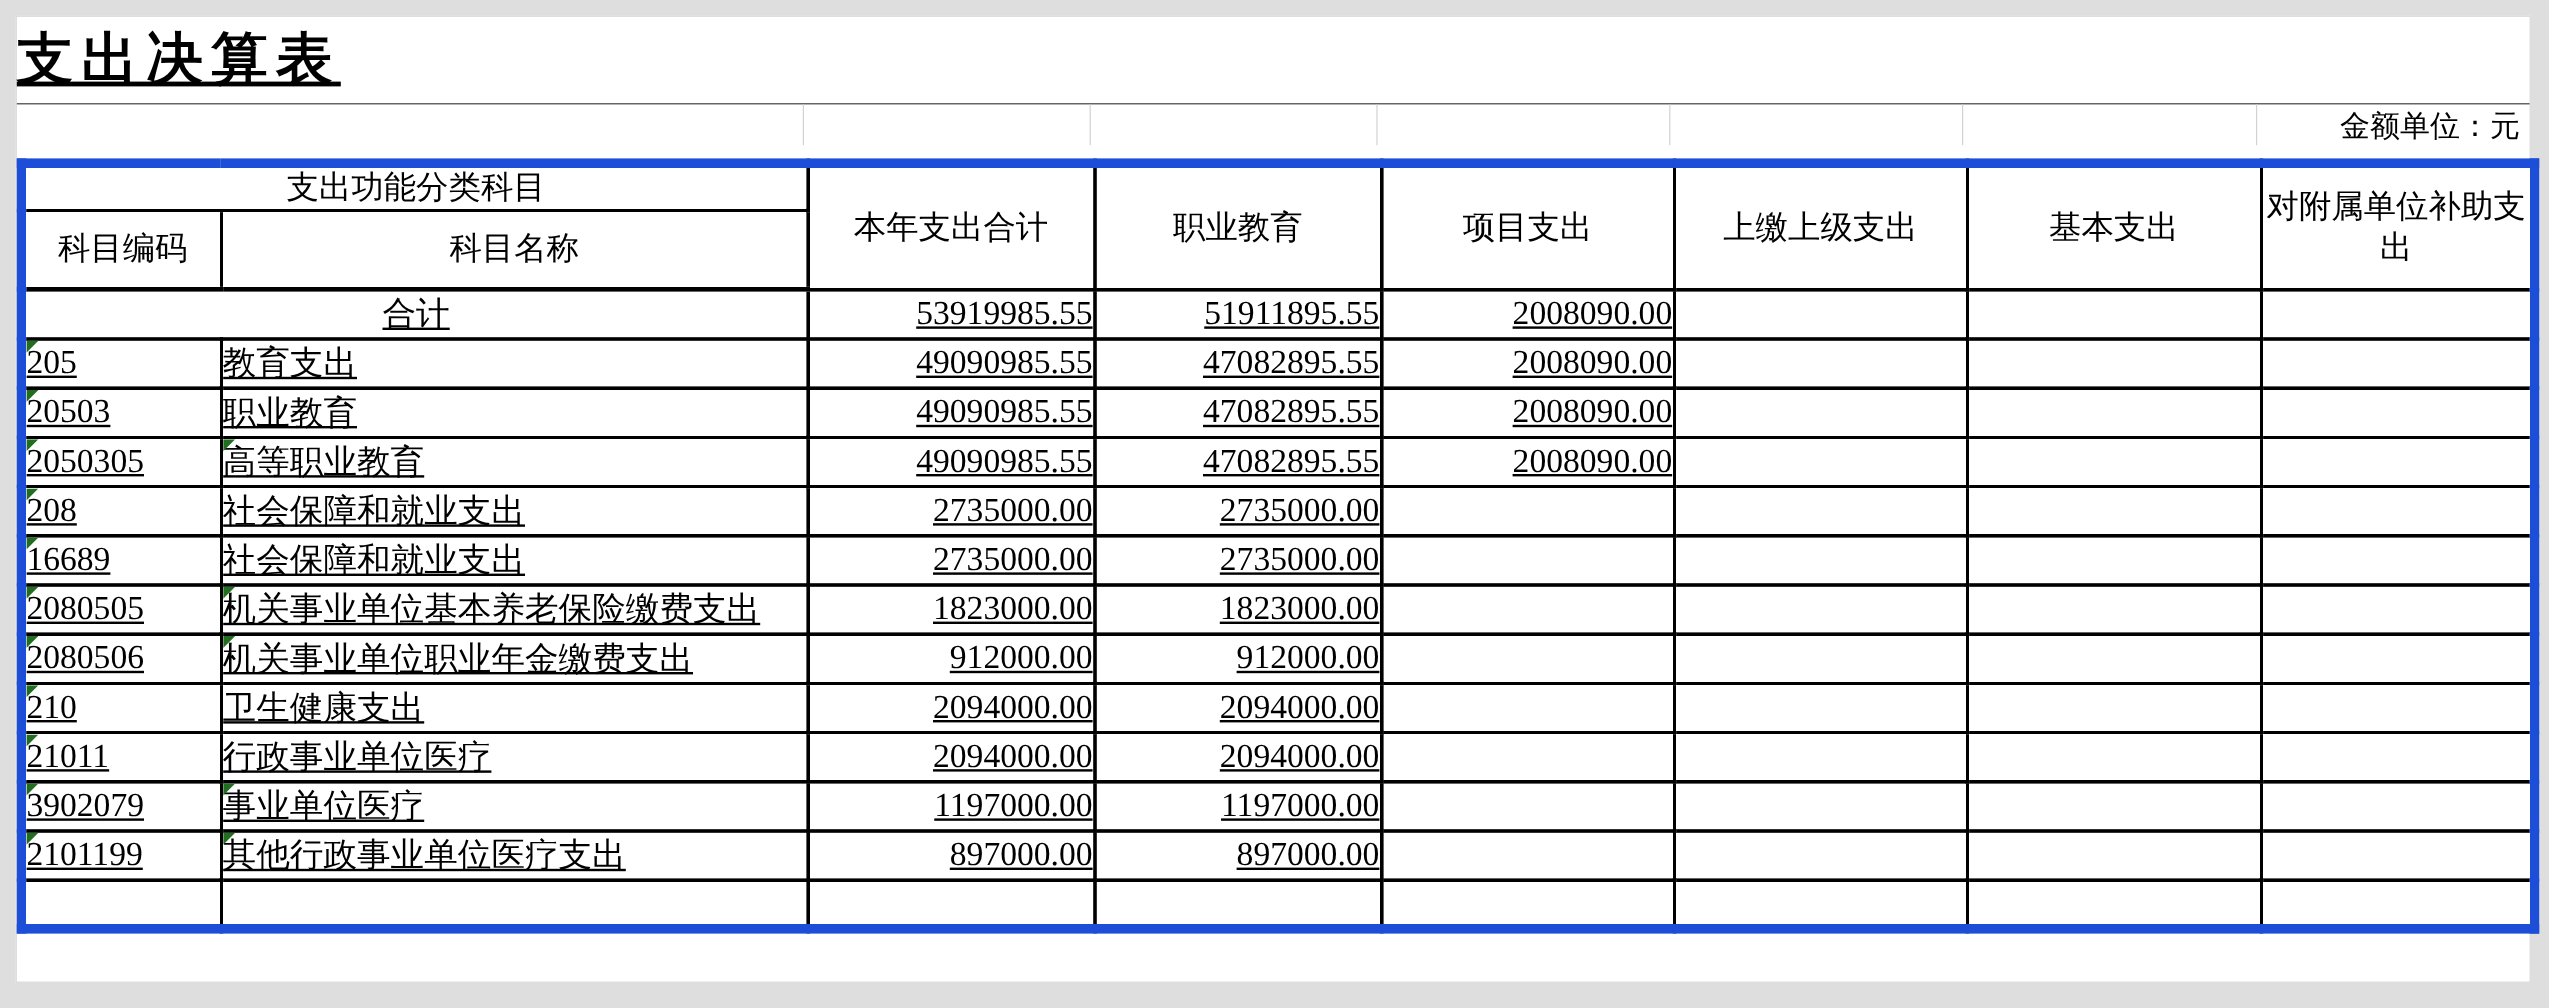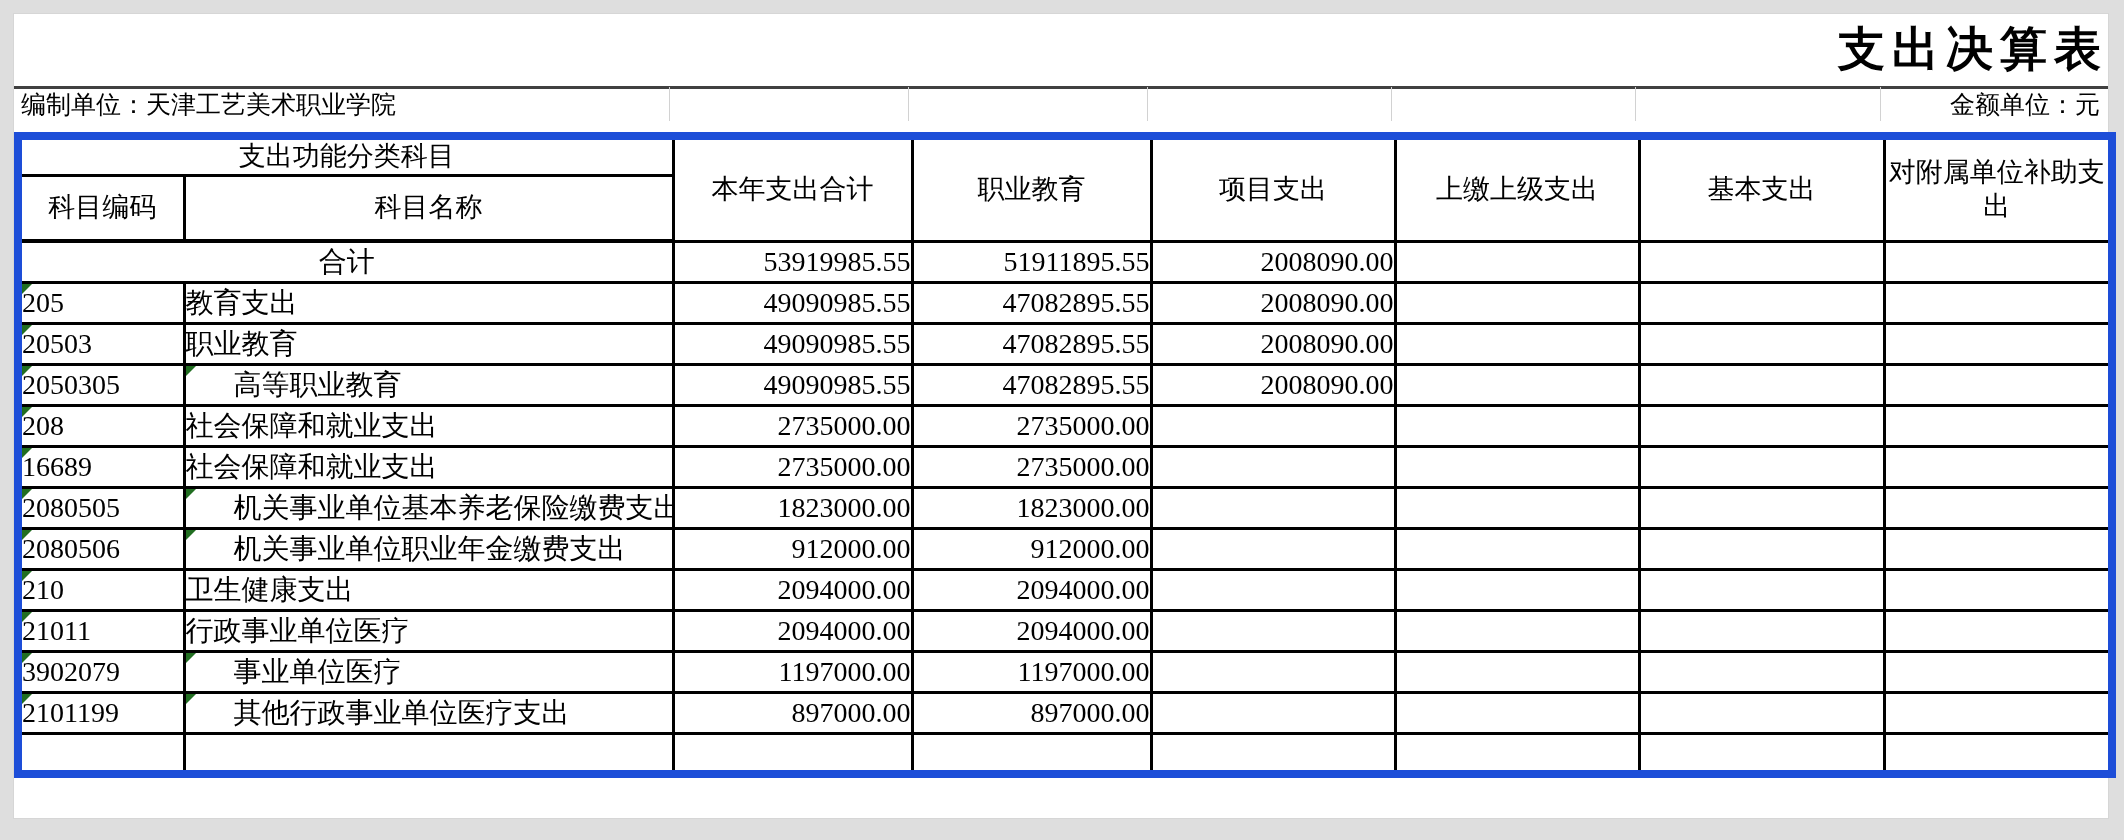--- a/index.html
+++ b/index.html
@@ -17,22 +17,23 @@
     position: absolute; left: 13px; top: 13px;
     width: 2096px; height: 806px;
     background: #ffffff;
     border: 1px solid #d6d6d6;
     box-sizing: border-box;
   }
 
   
   .title-block {
     position: absolute; left: 14px; top: 13px; width: 2094px; height: 73px;
-    display: flex; align-items: center; justify-content: flex-end;
-    border-bottom: 3px solid #404040;
+    display: flex; align-items: center; justify-content: flex-start;
+    border-bottom: 1px solid #404040;
+    text-decoration: underline;
   }
   .title-block .title-text {
     font-size: 47px; font-weight: bold; letter-spacing: 7px;
   }
 
   
   .meta-row {
     position: absolute; left: 14px; top: 87px; width: 2094px; height: 34px;
   }
   .meta-left {
@@ -61,25 +62,25 @@
     font-weight: normal;
     background: #fff;
   }
   table.main thead th {
     font-size: 27px; text-align: center; vertical-align: middle;
     white-space: normal; line-height: 1.25;
   }
   tr.hdr-top { height: 39px; }
   tr.hdr-bot { height: 66px; }
   tr.hdr-bot th { border-bottom-width: 4px; }
-  tbody tr { height: 40px; }
+  tbody tr { height: 40px; text-decoration: underline; }
   tbody td { font-size: 28px; vertical-align: middle; }
   td.code { text-align: left; padding-left: 7px; }
   td.name { text-align: left; padding-left: 8px; }
-  td.name.indent { padding-left: 48px; }
+  td.name.indent { }
   td.name.center { text-align: center; padding-left: 0; }
   td.num { text-align: right; padding-right: 8px; }
 
   
   .flag {
     display: none;
     position: absolute; left: 0; top: 0;
     width: 0; height: 0;
     border-top: 10px solid #216e21;
     border-right: 10px solid transparent;
@@ -103,21 +104,20 @@
     <span class="title-text">支出决算表</span>
   </div>
 
   <div class="meta-row">
     <span class="vline" style="left:655px"></span>
     <span class="vline" style="left:894px"></span>
     <span class="vline" style="left:1133px"></span>
     <span class="vline" style="left:1377px"></span>
     <span class="vline" style="left:1621px"></span>
     <span class="vline" style="left:1866px"></span>
-    <span class="meta-left">编制单位：天津工艺美术职业学院</span>
     <span class="meta-right">金额单位：元</span>
   </div>
 
   <table class="main">
     <colgroup>
       <col style="width:166px">
       <col style="width:489px">
       <col style="width:239px">
       <col style="width:239px">
       <col style="width:244px">

